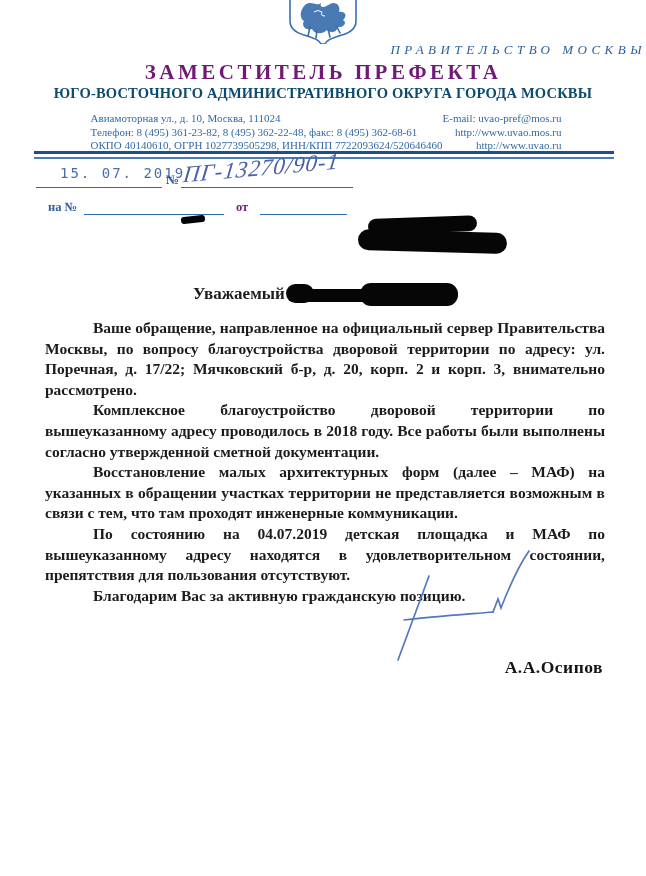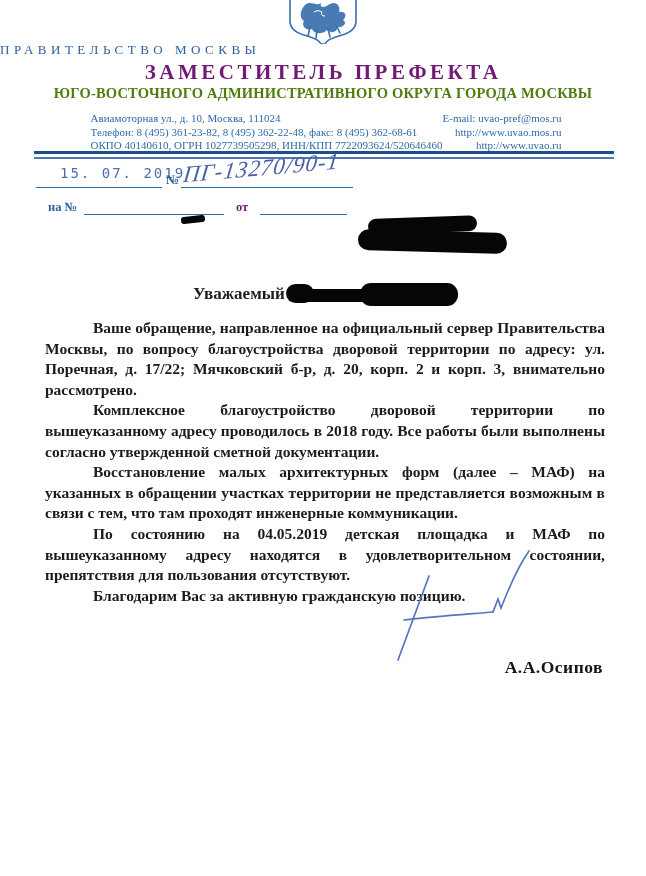--- a/index.html
+++ b/index.html
@@ -8,30 +8,30 @@
     width:646px;height:876px;
     margin:0 auto;
     background:#ffffff;
     overflow:hidden;
     font-family:"Liberation Serif", serif;
     color:#1c1c1e;
   }
   
   .emblem{position:absolute;top:0;left:50%;margin-left:-37px;width:74px;height:44px;}
   .gov-line{
-    position:absolute;top:42px;left:0;right:0;text-align:left;
-    color:#2a5f9e;font-size:13px;letter-spacing:4.5px;font-weight:400;
+    position:absolute;top:42px;left:0;right:0;text-align:right;
+    color:#2a5f9e;font-size:13px;letter-spacing:4.5px;font-weight:400;font-style:italic;
   }
   .office-title{
     position:absolute;top:60px;left:0;right:0;text-align:center;
     color:#701a75;font-size:21px;font-weight:bold;letter-spacing:3.5px;
   }
   .office-subtitle{
     position:absolute;top:85px;left:0;right:0;text-align:center;
-    color:#4d7c0f;font-size:14.5px;font-weight:bold;letter-spacing:.2px;
+    color:#0c4a6e;font-size:14.5px;font-weight:bold;letter-spacing:.2px;
   }
   .contacts{
     position:absolute;top:112px;left:44px;right:38px;
     display:flex;justify-content:center;
     color:#2f6aa8;font-size:11px;line-height:13.5px;
   }
   .contacts-right{text-align:right;}
   .header-rule{
     position:absolute;top:151px;left:34px;right:32px;height:3px;
     border-top:3px solid #1e4f8c;border-bottom:2px solid #4a79b5;
@@ -127,21 +127,21 @@
 
   <div class="salutation">Уважаемый</div>
   <div class="redact sal-blob"></div>
   <div class="redact sal-mid"></div>
   <div class="redact sal-thick"></div>
 
   <div class="body-text">
     <p>Ваше обращение, направленное на официальный сервер Правительства Москвы, по вопросу благоустройства дворовой территории по адресу: ул. Поречная, д. 17/22; Мячковский б-р, д. 20, корп. 2 и корп. 3, внимательно рассмотрено.</p>
     <p>Комплексное благоустройство дворовой территории по вышеуказанному адресу проводилось в 2018 году. Все работы были выполнены согласно утвержденной сметной документации.</p>
     <p>Восстановление малых архитектурных форм (далее – МАФ) на указанных в обращении участках территории не представляется возможным в связи с тем, что там проходят инженерные коммуникации.</p>
-    <p>По состоянию на 04.05.2019 детская площадка и МАФ по вышеуказанному адресу находятся в удовлетворительном состоянии, препятствия для пользования отсутствуют.</p>
+    <p>По состоянию на 04.07.2019 детская площадка и МАФ по вышеуказанному адресу находятся в удовлетворительном состоянии, препятствия для пользования отсутствуют.</p>
     <p>Благодарим Вас за активную гражданскую позицию.</p>
   </div>
 
   <div class="sig-strokes">
     <svg width="160" height="120" viewBox="0 0 160 120">
       <path d="M13,112 L44,28" stroke="#5577bb" stroke-width="1.7" fill="none" stroke-linecap="round"></path>
       <path d="M19,72 C45,69 72,67 108,64" stroke="#5577bb" stroke-width="1.7" fill="none" stroke-linecap="round"></path>
       <path d="M108,64 L113,51 L116,60 C123,42 132,20 144,3" stroke="#5577bb" stroke-width="1.7" fill="none" stroke-linecap="round"></path>
     </svg>
   </div>

